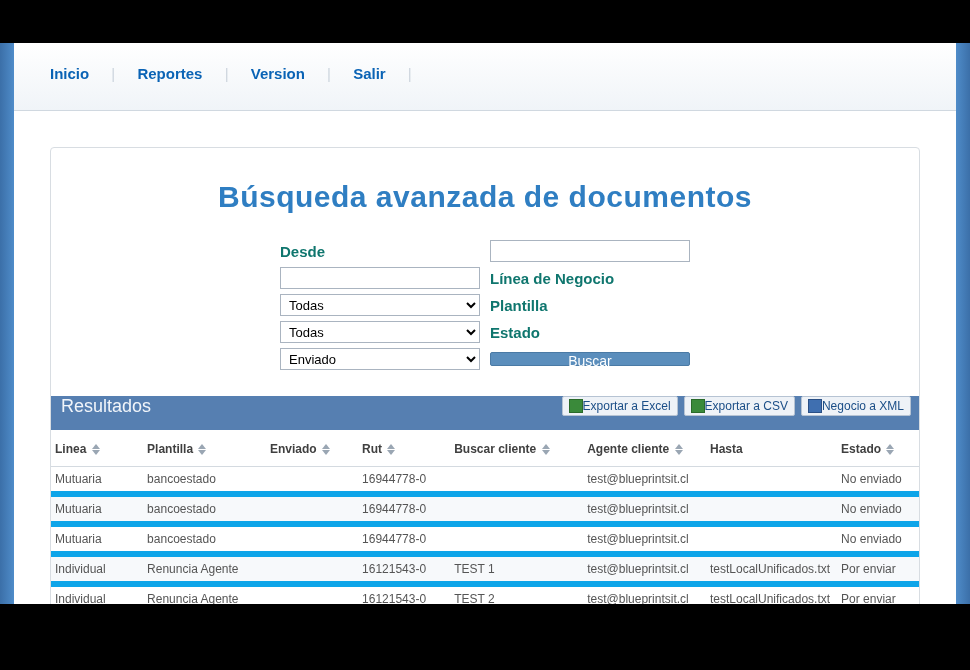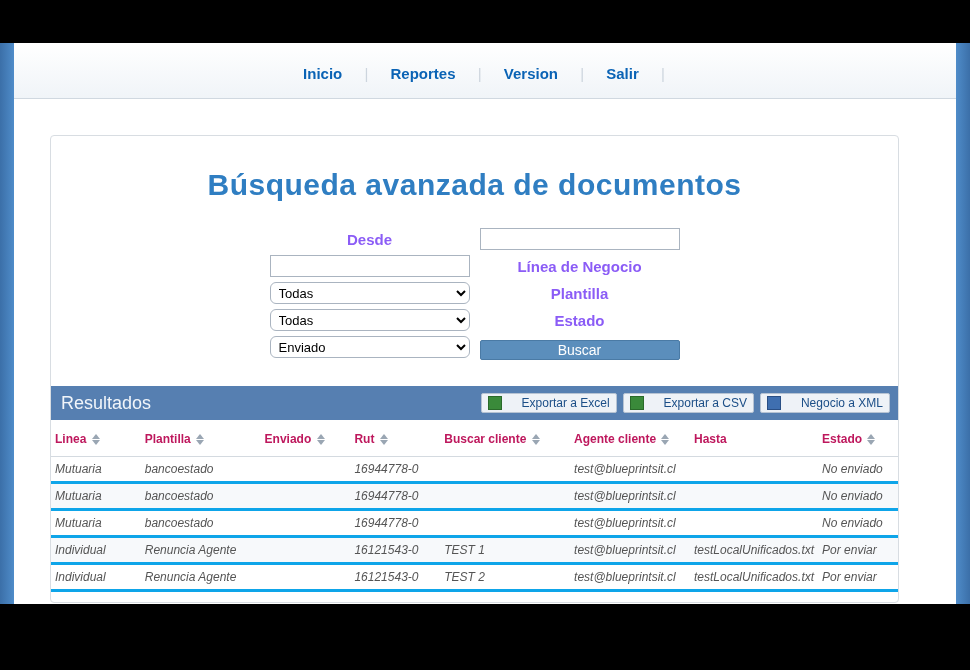--- a/index.html
+++ b/index.html
@@ -31,39 +31,38 @@
   }
   
   .page {
     position:absolute;
     left:14px; right:14px; top:43px; bottom:66px;
     background:#fff;
     overflow:hidden;
   }
   
   .topnav {
-    height: 56px;
+    height: 68px;
     border-bottom:1px solid #d0d8e0;
     background: linear-gradient(#ffffff,#f0f4f8);
     padding: 22px 28px 0 28px;
     font-size:15px;
     font-weight:bold;
     color:#0a63b5;
-    text-align:center;
   }
   .topnav a {
     color:#0a63b5; text-decoration:none; cursor:pointer;
     padding: 0 8px;
   }
   .topnav .sep {
     color:#cdd5de; font-weight:normal; margin:0 10px;
   }
   
   .card {
-    margin: 36px 57px 0 36px;
+    margin: 36px 36px 0 36px;
     border:1px solid #d8dde2;
     border-radius:4px;
     background:#fff;
     padding-bottom: 10px;
   }
   .title {
     text-align:center;
     font-size:30px;
     font-weight:600;
     color:#2f7ec2;
@@ -74,96 +73,95 @@
   
   .form {
     display:grid;
     grid-template-columns: 200px 200px;
     column-gap: 10px;
     row-gap: 5px;
     justify-content:center;
     font-size:15px;
     font-weight:bold;
   }
-  .form label { align-self:center; color:#8b5cf6;text-align:center; }
+  .form label { align-self:center; color:#0f766e; }
   .form input[type="text"], .form select {
     height:22px; border:1px solid #aab4c0;
     font-size:13px; padding:0 4px; background:#fff;
     width:200px;
   }
-  .form select { appearance:auto;border-radius:6px; }
+  .form select { appearance:auto; }
   .btn-search {
     grid-column: 2;
-    height:20px;
+    height:14px;
     background:#5b8ebc;
     color:#fff;
     border:1px solid #4a7aa5;
     border-radius:2px;
     font-size:14px;
     cursor:pointer;
     margin-top:4px;
   }
   
   .results-bar {
     margin:26px 0 0 0;
     background:#567fb1;
     color:#fff;
     height:34px;
     display:flex;
-    align-items:center;
+    align-items:flex-start;
     padding:0 8px 0 10px;
     font-family:"Segoe UI", Arial, sans-serif;
   }
   .results-bar .res-title {
     font-size:18px; font-weight:300; flex:1; color:#f1f5fa;
   }
   .export-btn {
     display:inline-flex; align-items:center;
     background:#eef2f7;
     color:#1b4e87;
     border:1px solid #b6c3d3;
     font-size:12px;
     padding:2px 6px;
     margin-left:6px;
     cursor:pointer;
-    gap:20px;
+    gap:0;
     border-radius:2px;
   }
   .export-btn .ic {
     width:14px; height:14px; background:#3a8a3a; border:1px solid #2a6a2a;
     display:inline-block;
   }
   .export-btn .ic.xml { background:#3f6fb0; border-color:#2a4f85; }
   
   table.grid {
     width:100%; border-collapse:collapse; font-size:12px; color:#555;
     margin-top:4px;
   }
   table.grid th {
-    text-align:left; font-weight:bold; color:#be185d;
+    text-align:left; font-weight:bold; color:#404040;
     padding:8px 4px 10px 4px;
     border-bottom:1px solid #d4dae0;
     position:relative;
     white-space:nowrap;
   }
   .sort {
     display:inline-flex; flex-direction:column; vertical-align:middle;
     margin-left:2px; line-height:0; cursor:pointer;
   }
   .sort .up, .sort .dn {
     width:0; height:0; border-left:4px solid transparent; border-right:4px solid transparent;
   }
   .sort .up { border-bottom:5px solid #9aa6b3; margin-bottom:1px; }
   .sort .dn { border-top:5px solid #9aa6b3; }
   table.grid td {
     padding:5px 4px;
-    border-bottom:3px solid #0ea5e9;
+    border-bottom:6px solid #0ea5e9;
     white-space:nowrap;
     overflow:hidden;
-    font-style:italic;
   }
   table.grid tr:nth-child(even) td { background:#f7f9fb; }
 </style>
 </head>
 <body>
 
 <div class="app-frame">
   <div class="top-mask"></div>
   <div class="side-bar-l"></div>
   <div class="side-bar-r"></div>

